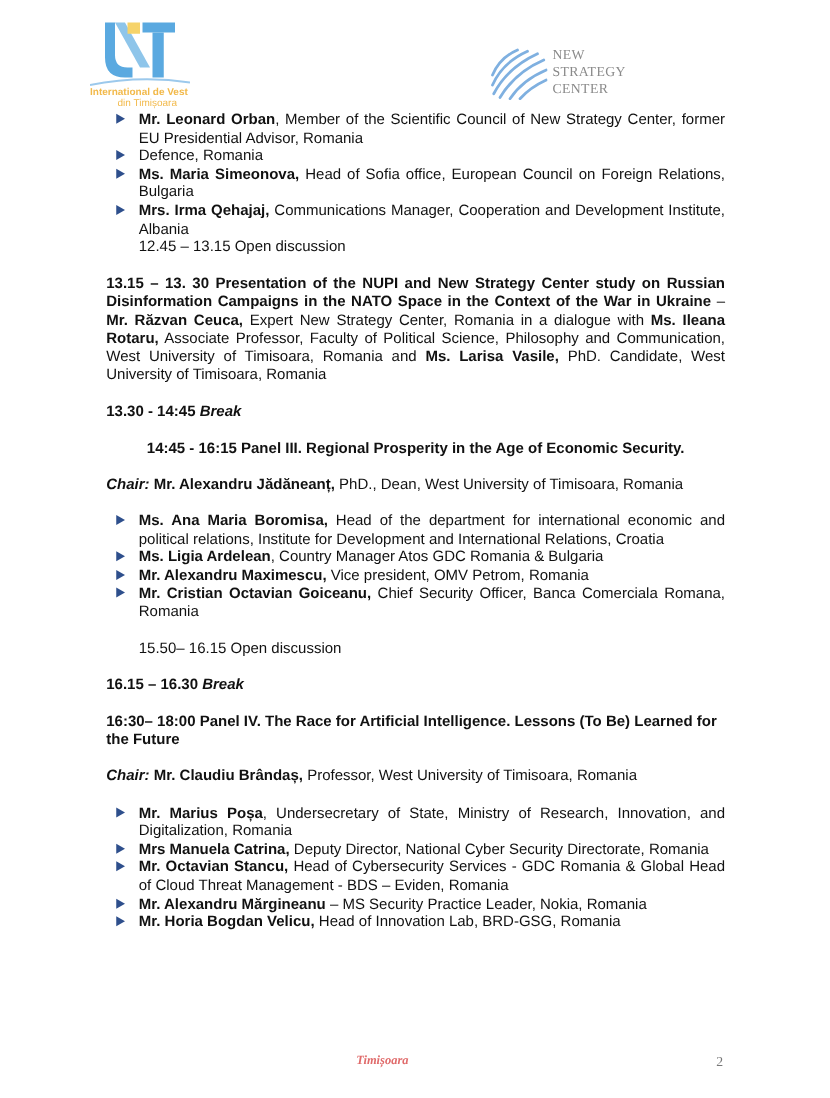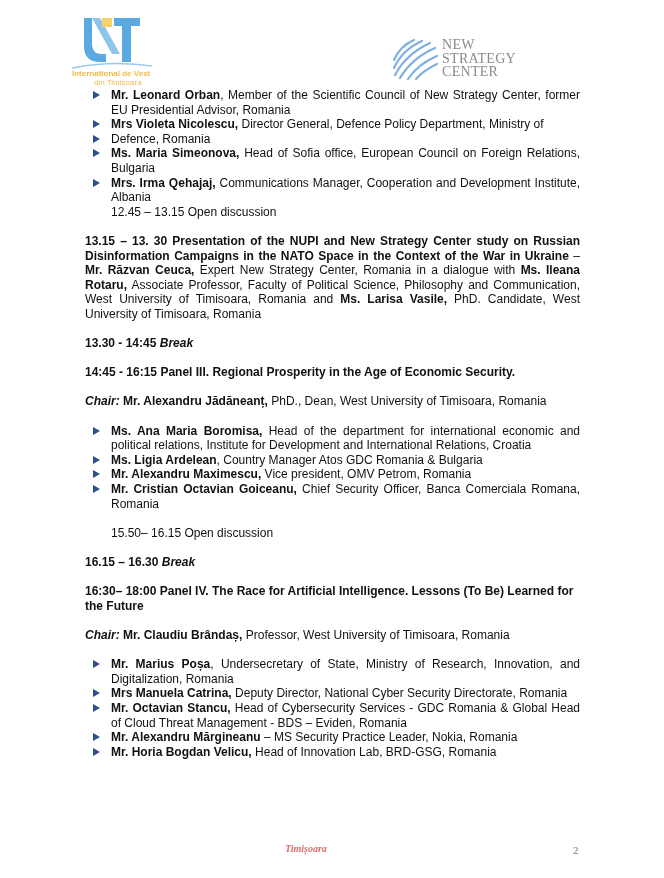--- a/index.html
+++ b/index.html
@@ -6,21 +6,21 @@
     body { width: 664px; height: 878px; position: relative; overflow: hidden;
            font-family: "Liberation Sans", sans-serif; color: #111111; }
     .logo-uvt { position: absolute; left: 72px; top: 14px; width: 80px; height: 70px; }
     .logo-uvt svg { display: block; }
     .uvt-text { position: absolute; left: 72px; top: 69px; font-size: 8px; line-height: 9px;
                 color: #f2b94a; font-family: "Liberation Sans", sans-serif; font-weight: bold; }
     .uvt-text .sub { display:block; font-weight: normal; padding-left: 22px; }
     .logo-nsc { position: absolute; left: 392px; top: 38px; height: 44px; width: 130px; }
     .nsc-waves { position: absolute; left: 0; top: 0; }
     .nsc-text { position: absolute; left: 50px; top: 0px; font-family: "Liberation Serif", serif;
-                font-size: 14px; line-height: 13.5px; color: #8a8a8a; letter-spacing: 0.3px; }
+                font-size: 11px; line-height: 13.5px; color: #8a8a8a; letter-spacing: 0.3px; }
     .content { position: absolute; left: 103px; top: 88px; width: 477px;
                font-size: 12px; line-height: 14.6px; }
     ul.speakers { list-style: none; margin: 0; padding: 0 0 0 8px; }
     ul.speakers li { position: relative; text-align: justify; padding-left: 0; }
     .bullet { position: absolute; left: -18px; top: 3px; width: 0; height: 0;
               border-top: 4px solid transparent; border-bottom: 4px solid transparent;
               border-left: 7px solid #2e4f8c; }
     .b { font-weight: bold; }
     .i { font-style: italic; }
     .indent { padding-left: 8px; }
@@ -64,37 +64,36 @@
     <div>NEW</div>
     <div>STRATEGY</div>
     <div>CENTER</div>
   </div>
 </div>
 
 <div class="content">
 
   <ul class="speakers">
     <li><span class="bullet"></span><span class="b">Mr. Leonard Orban</span><span>, Member of the Scientific Council of New Strategy Center, former EU Presidential Advisor, Romania</span></li>
-    <li><span class="bullet"></span><span class="b">Mrs Violeta Nicolescu,</span><span> Director General, Defence Policy Department, Ministry of</span></li>
     <li><span class="bullet"></span><span class="b"></span><span>Defence, Romania</span></li>
     <li><span class="bullet"></span><span class="b">Ms. Maria Simeonova,</span><span> Head of Sofia office, European Council on Foreign Relations, Bulgaria</span></li>
     <li><span class="bullet"></span><span class="b">Mrs. Irma Qehajaj,</span><span> Communications Manager, Cooperation and Development Institute, Albania</span></li>
   </ul>
   <div class="indent">12.45 – 13.15 Open discussion</div>
   <div class="gap"></div>
 
   <div class="block" style="margin-left:-18px; width:495px;">
     <span class="b">13.15 – 13. 30 Presentation of the NUPI and New Strategy Center study on Russian Disinformation Campaigns in the NATO Space in the Context of the War in Ukraine</span><span> – </span><span class="b">Mr. Răzvan Ceuca,</span><span> Expert New Strategy Center, Romania in a dialogue with </span><span class="b">Ms. Ileana Rotaru,</span><span>   Associate Professor, Faculty of Political Science, Philosophy and Communication, West University of Timisoara, Romania and </span><span class="b">Ms. Larisa Vasile,</span><span>  PhD. Candidate, West University of Timisoara, Romania</span>
   </div>
   <div class="gap"></div>
 
   <div style="margin-left:-18px;"><span class="b">13.30 - 14:45 </span><span class="b i">Break</span></div>
   <div class="gap"></div>
 
-  <div class="b" style="margin-left:-18px;">14:45 - 16:15 Panel III. Regional Prosperity in the Age of Economic Security.</div>
+  <div class="b" style="margin-left:-18px;text-align:center;">14:45 - 16:15 Panel III. Regional Prosperity in the Age of Economic Security.</div>
   <div class="gap"></div>
   <div style="margin-left:-18px;"><span class="b i">Chair:</span><span class="b"> Mr. Alexandru Jădăneanț,</span><span> PhD., Dean, West University of Timisoara, Romania</span></div>
   <div class="gap"></div>
 
   <ul class="speakers">
     <li><span class="bullet"></span><span class="b">Ms. Ana Maria Boromisa,</span><span> Head of the department for international economic and political relations, Institute for Development and International Relations, Croatia</span></li>
     <li><span class="bullet"></span><span class="b">Ms. Ligia Ardelean</span><span>, Country Manager Atos GDC Romania &amp; Bulgaria</span></li>
     <li><span class="bullet"></span><span class="b">Mr. Alexandru Maximescu,</span><span> Vice president, OMV Petrom, Romania</span></li>
     <li><span class="bullet"></span><span class="b">Mr. Cristian Octavian Goiceanu,</span><span> Chief Security Officer, Banca Comerciala Romana, Romania</span></li>
   </ul>

